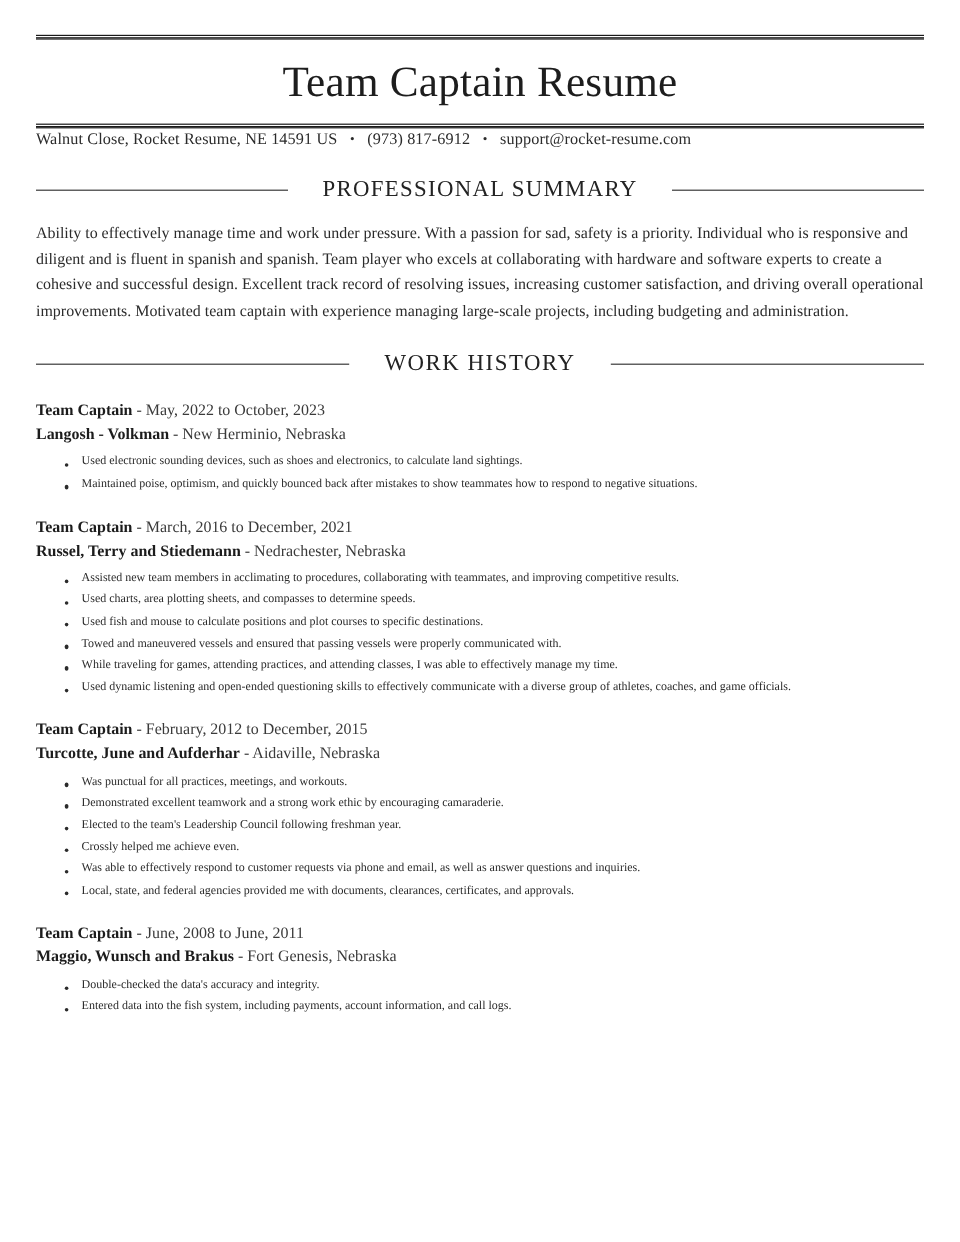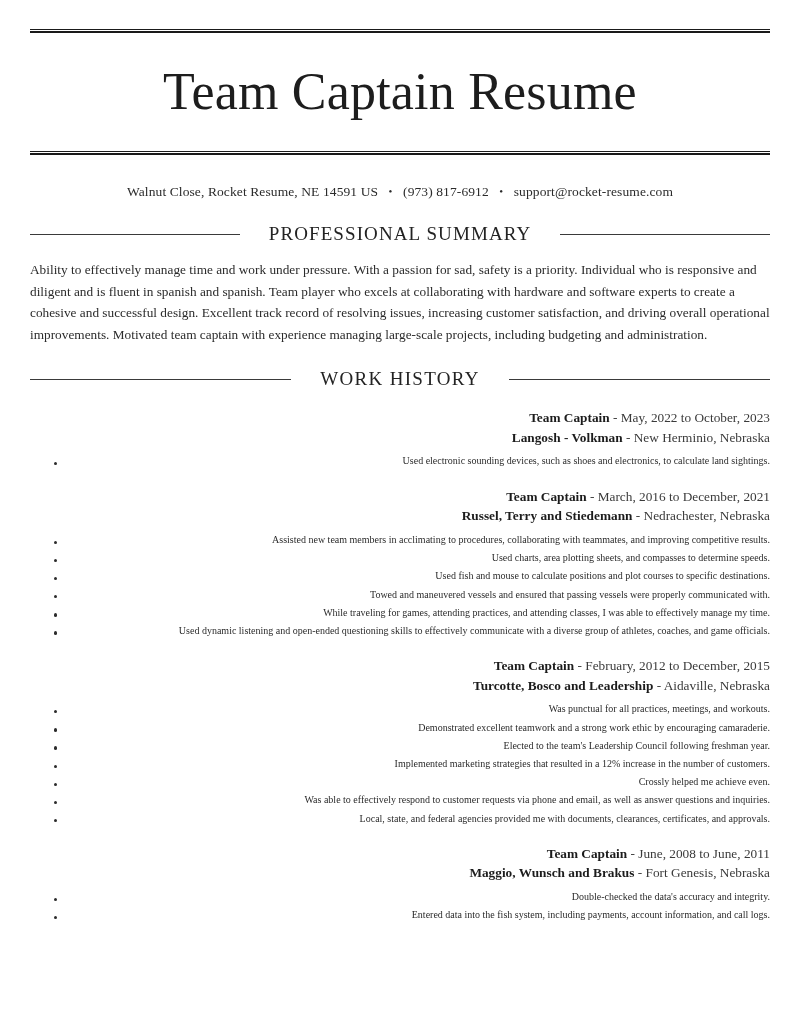--- a/index.html
+++ b/index.html
@@ -35,35 +35,35 @@
     left: 0; right: 0;
     top: 1px;
     height: 1px;
     background: #1a1a1a;
   }
   .double-rule.top { margin-top: 29px; }
   .double-rule.bottom { margin-top: 0; }
 
   .resume-title {
     text-align: center;
-    font-size: 52px;
+    font-size: 36px;
     font-weight: 400;
     letter-spacing: 0.2px;
     line-height: 1;
     padding: 17px 0 17px 0;
-    margin: 16px;
+    margin: 0;
     color: #1d1d1d;
     font-family: "Liberation Serif", "DejaVu Serif", serif;
   }
 
   .contact-line {
-    text-align: center;
+    text-align: left;
     font-size: 13.5px;
     color: #2b2b2b;
-    padding-top: 29px;
+    padding-top: 1px;
     letter-spacing: 0.1px;
   }
   .contact-sep {
     display: inline-block;
     padding: 0 7px;
     font-size: 11px;
     vertical-align: 1.5px;
   }
 
   
@@ -91,21 +91,21 @@
 
   
   .summary {
     font-size: 13.3px;
     line-height: 1.62;
     text-align: left;
     margin-top: 14px;
     color: #2b2b2b;
   }
 
-  .job { margin-top: 18px; text-align: right; }
+  .job { margin-top: 18px; }
   .job:first-of-type { margin-top: 17px; }
 
   .job-line {
     font-size: 13.3px;
     line-height: 1.48;
     color: #2b2b2b;
   }
   .job-line .b { font-weight: bold; color: #1c1c1c; }
   .job-line .sep { color: #3b3b3b; }
   .job-line .light { color: #3a3a3a; }
@@ -175,20 +175,21 @@
       <span class="sep">-</span>
       <span class="light">May, 2022 to October, 2023</span>
     </div>
     <div class="job-line">
       <span class="b">Langosh - Volkman</span>
       <span class="sep">-</span>
       <span class="light">New Herminio, Nebraska</span>
     </div>
     <ul class="bullets">
       <li>Used electronic sounding devices, such as shoes and electronics, to calculate land sightings.</li>
+      <li>Maintained poise, optimism, and quickly bounced back after mistakes to show teammates how to respond to negative situations.</li>
     </ul>
   </div>
 
   <div class="job">
     <div class="job-line">
       <span class="b">Team Captain</span>
       <span class="sep">-</span>
       <span class="light">March, 2016 to December, 2021</span>
     </div>
     <div class="job-line">
@@ -206,29 +207,28 @@
     </ul>
   </div>
 
   <div class="job">
     <div class="job-line">
       <span class="b">Team Captain</span>
       <span class="sep">-</span>
       <span class="light">February, 2012 to December, 2015</span>
     </div>
     <div class="job-line">
-      <span class="b">Turcotte, Bosco and Leadership</span>
+      <span class="b">Turcotte, June and Aufderhar</span>
       <span class="sep">-</span>
       <span class="light">Aidaville, Nebraska</span>
     </div>
     <ul class="bullets">
       <li>Was punctual for all practices, meetings, and workouts.</li>
       <li>Demonstrated excellent teamwork and a strong work ethic by encouraging camaraderie.</li>
       <li>Elected to the team's Leadership Council following freshman year.</li>
-      <li>Implemented marketing strategies that resulted in a 12% increase in the number of customers.</li>
       <li>Crossly helped me achieve even.</li>
       <li>Was able to effectively respond to customer requests via phone and email, as well as answer questions and inquiries.</li>
       <li>Local, state, and federal agencies provided me with documents, clearances, certificates, and approvals.</li>
     </ul>
   </div>
 
   <div class="job">
     <div class="job-line">
       <span class="b">Team Captain</span>
       <span class="sep">-</span>

